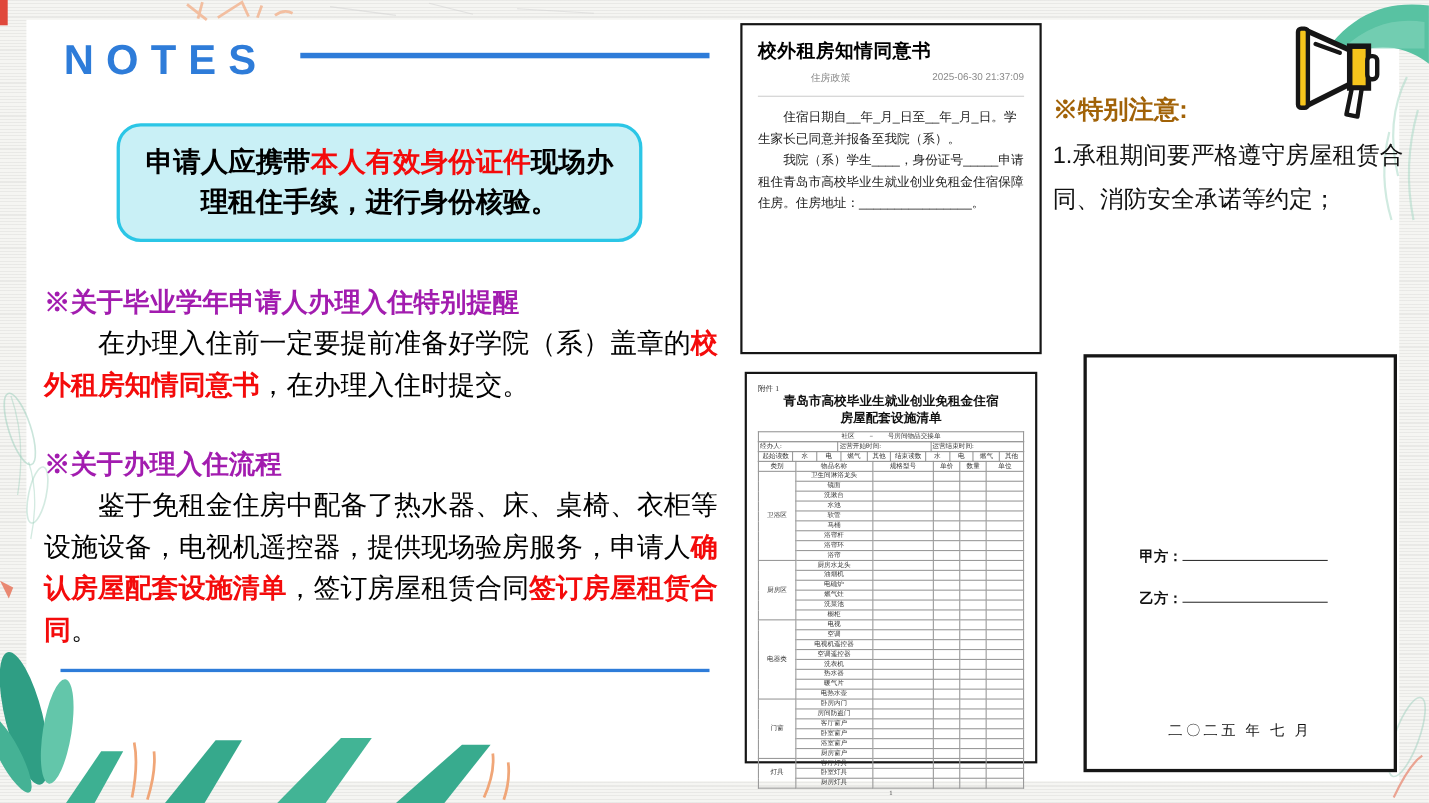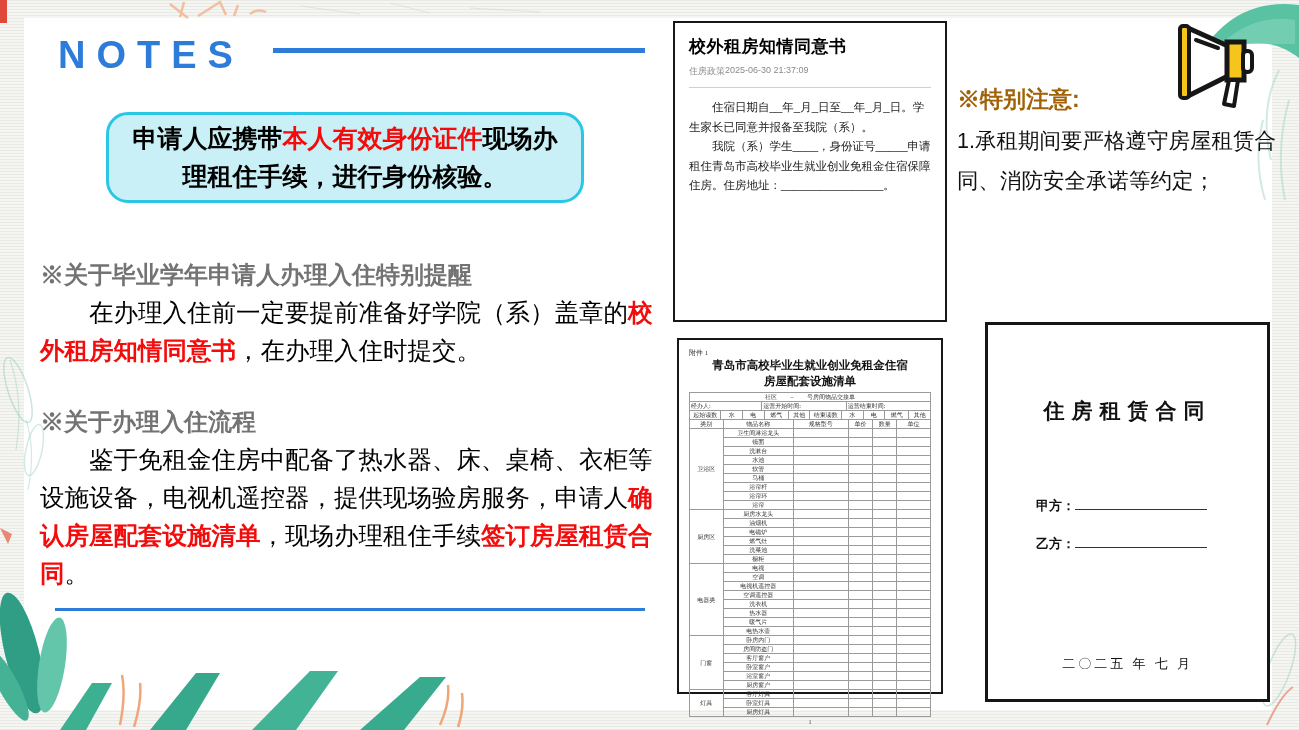--- a/index.html
+++ b/index.html
@@ -15,41 +15,41 @@
   .abs { position:absolute; }
 
   
   .card { left:24px; top:18px; width:1248px; height:692px; background:#ffffff; }
 
   
   .notes-title { left:58px; top:34px; font-size:38px; font-weight:800;
     color:#2e7cd9; letter-spacing:11px; }
   .title-rule { left:273px; top:48px; width:372px; height:5px; background:#2e7cd9; }
 
-  .highlight-box { left:106px; top:112px; width:478px; height:91px;
+  .highlight-box { left:106px; top:112px; width:478px; height:108px;
     background:#c9f0f6; border:3px solid #2bc6e6; border-radius:22px;
     display:flex; align-items:center; justify-content:center; padding:0 16px; }
   .highlight-box .txt { font-size:25px; font-weight:800; color:#000;
     text-align:center; line-height:1.5; width:450px; }
   .red { color:#f40b0b; font-weight:800; }
 
-  .sec-head { font-size:24px; font-weight:800; color:#737373; }
+  .sec-head { font-size:24px; font-weight:800; color:#a21caf; }
   .sec-body { font-size:24.5px; color:#000; line-height:1.55; text-indent:2em; }
   .sec1-head { left:40px; top:259px; }
   .sec1-body { left:40px; top:294px; width:618px; }
   .sec2-head { left:40px; top:406px; }
   .sec2-body { left:40px; top:441px; width:618px; }
   .bottom-rule { left:55px; top:608px; width:590px; height:3px; background:#2e7cd9; }
 
   
   .doc { background:#fff; border:2px solid #161616; }
   .doc1 { left:673px; top:21px; width:274px; height:301px; padding:12px 14px; }
   .doc1 h3 { font-size:17px; font-weight:800; letter-spacing:.5px; }
-  .doc1 .meta { display:flex; margin-top:7px;
-    font-size:9px; color:#8a8a8a; }
+  .doc1 .meta { display:flex; justify-content:space-between; margin-top:7px;
+    font-size:9px; color:#8a8a8a;margin-left:48px; }
   .doc1 .divider { border-top:1px solid #cfcfcf; margin:9px 0 10px; }
   .doc1 p { font-size:11.5px; line-height:1.7; text-indent:2em; color:#222; }
   .doc1 .sign { position:absolute; left:122px; top:256px; font-size:11.5px;
     color:#222; line-height:1.9; }
   .doc1 .sign .d2 { padding-left:4px; letter-spacing:6px; }
 
   .doc2 { left:677px; top:338px; width:266px; height:356px; padding:8px 10px;
     font-family:"Liberation Serif", serif; }
   .doc2 .att { font-size:7px; color:#333; }
   .doc2 .t1,.doc2 .t2 { text-align:center; font-weight:700; font-size:11.5px;
@@ -131,21 +131,21 @@
 <div class="abs title-rule"></div>
 
 <div class="abs highlight-box">
   <div class="txt"><span>申请人应携带</span><span class="red">本人有效身份证件</span><span>现场办理租住手续，进行身份核验。</span></div>
 </div>
 
 <div class="abs sec-head sec1-head">※关于毕业学年申请人办理入住特别提醒</div>
 <div class="abs sec-body sec1-body"><span>在办理入住前一定要提前准备好学院（系）盖章的</span><span class="red">校外租房知情同意书</span><span>，在办理入住时提交。</span></div>
 
 <div class="abs sec-head sec2-head">※关于办理入住流程</div>
-<div class="abs sec-body sec2-body"><span>鉴于免租金住房中配备了热水器、床、桌椅、衣柜等设施设备，电视机遥控器，提供现场验房服务，申请人</span><span class="red">确认房屋配套设施清单</span><span>，现场办理租住手续</span><span class="red">签订房屋租赁合同</span><span>。</span></div>
+<div class="abs sec-body sec2-body"><span>鉴于免租金住房中配备了热水器、床、桌椅、衣柜等设施设备，电视机遥控器，提供现场验房服务，申请人</span><span class="red">确认房屋配套设施清单</span><span>，签订房屋租赁合同</span><span class="red">签订房屋租赁合同</span><span>。</span></div>
 
 <div class="abs bottom-rule"></div>
 
 <div class="abs doc doc1">
   <h3>校外租房知情同意书</h3>
   <div class="meta">
     <span>住房政策</span>
     <span>2025-06-30 21:37:09</span>
   </div>
   <div class="divider"></div>
@@ -470,17 +470,16 @@
   <polygon points="55,62 64,62 60,88 50,86" fill="#ffffff" stroke="#161616" stroke-width="4" stroke-linejoin="round"></polygon>
   <line x1="22" y1="22" x2="44" y2="30" stroke="#161616" stroke-width="4" stroke-linecap="round"></line>
 </svg>
 
 <div class="abs notice-head">※特别注意:</div>
 <div class="abs notice-body">
   <p>1.承租期间要严格遵守房屋租赁合同、消防安全承诺等约定；</p>
 </div>
 
 <div class="abs doc doc3">
-  <div class="ctitle">住房租赁合同</div>
   <div class="party pa"><span>甲方：</span><span class="uline"></span></div>
   <div class="party pb"><span>乙方：</span><span class="uline"></span></div>
   <div class="cdate">二〇二五 年 七 月</div>
 </div>
 
 </body></html>

